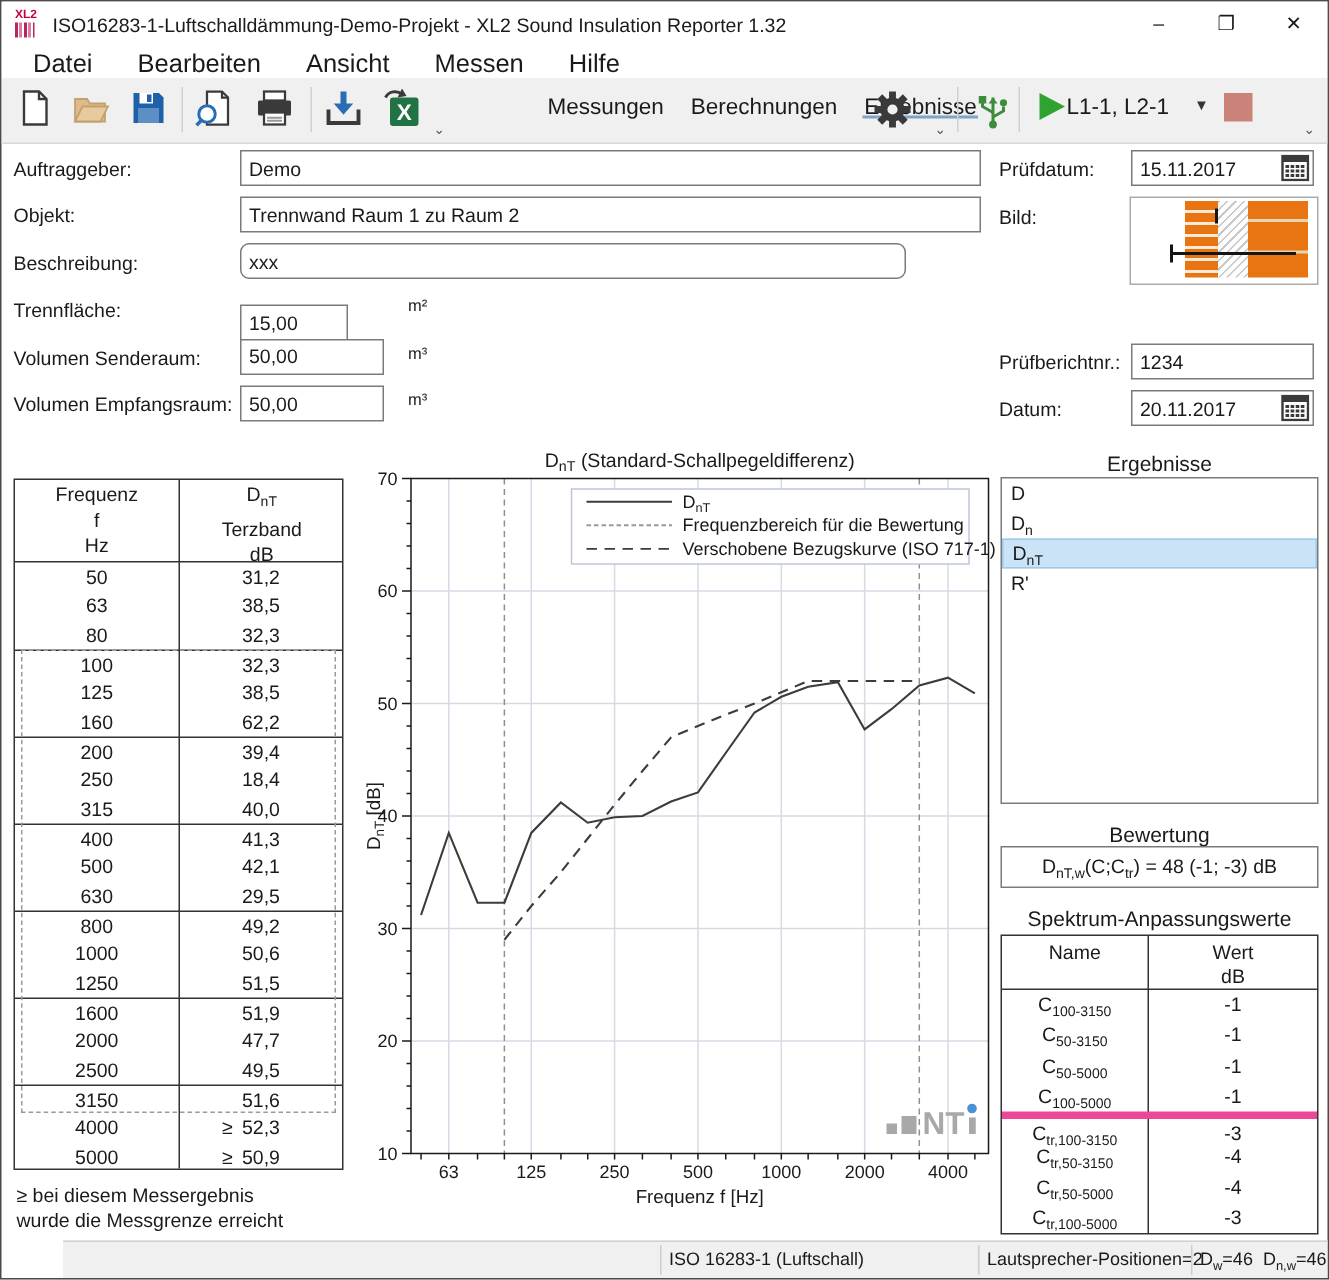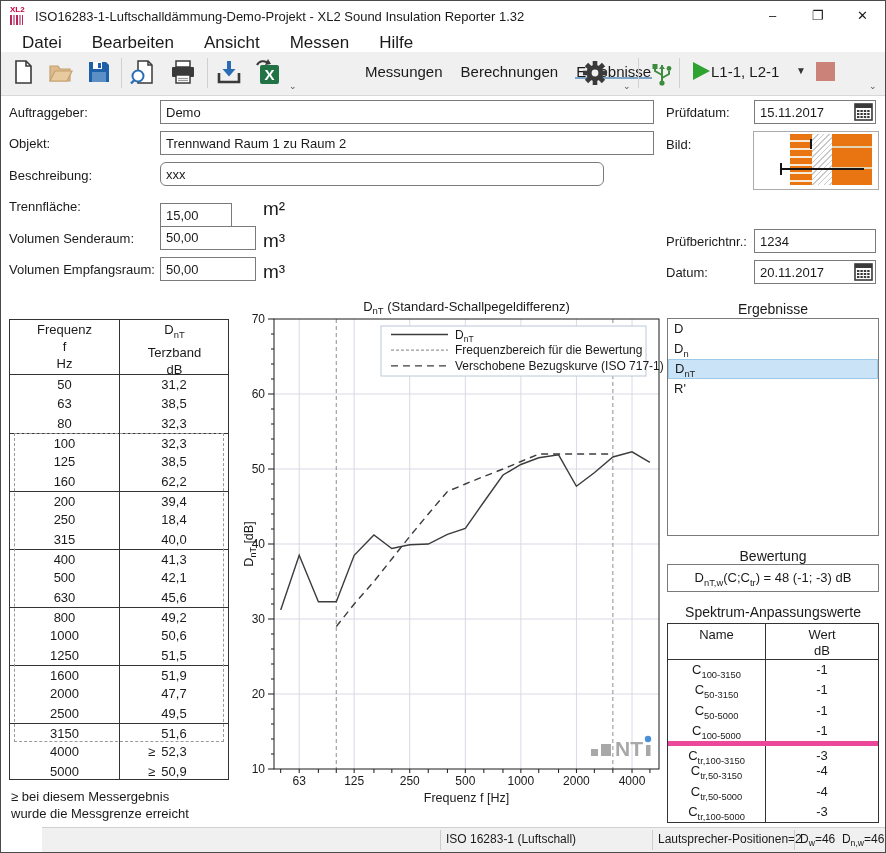--- a/index.html
+++ b/index.html
@@ -28,21 +28,21 @@
   #tab-group{position:absolute;left:355px;top:0;height:43px;}
   .tab{display:inline-block;font-size:15px;padding:11px 9px 0 9px;height:32px;box-sizing:border-box;position:relative;}
   .tab.active::after{content:"";position:absolute;left:8px;right:8px;bottom:5px;height:2px;background:#7ba6c9;}
   #meas-selector{position:absolute;left:710px;top:11px;font-size:15px;white-space:nowrap;}
   #meas-caret{position:absolute;left:795px;top:13px;font-size:10px;color:#333;}
   #stop-btn{position:absolute;left:815px;top:10px;width:19px;height:19px;background:#cb8379;}
   
   .flabel{position:absolute;font-size:13px;white-space:nowrap;}
   .finput{position:absolute;height:24px;border:1px solid #7a7a7a;background:#fff;font-size:13px;
           font-family:"Liberation Sans",sans-serif;padding:0 5px;box-sizing:border-box;color:#1a1a1a;}
-  .funit{position:absolute;font-size:19px;}
+  .funit{position:absolute;font-size:11px;margin-left:9px;}
   .date-wrap{position:absolute;width:122px;height:24px;border:1px solid #7a7a7a;background:#fff;box-sizing:border-box;}
   .date-wrap input{position:absolute;left:0;top:0;width:92px;height:22px;border:none;font-size:13px;
           font-family:"Liberation Sans",sans-serif;padding:0 0 0 5px;background:transparent;color:#1a1a1a;}
   .cal-ico{position:absolute;right:2px;top:2px;}
   
   #bild-box{position:absolute;left:752px;top:130px;width:124px;height:57px;border:1px solid #ababab;background:#fff;}
   #bild-left{position:absolute;left:36px;top:2px;width:22px;height:51px;background:
      repeating-linear-gradient(to bottom,#e87511 0 6px,#f7ead7 6px 8px);}
   #bild-hatch{position:absolute;left:58px;top:2px;width:20px;height:51px;background:
      repeating-linear-gradient(135deg,#c9c9c9 0 1px,transparent 1px 4px),#fdfdfd;}
@@ -338,21 +338,21 @@
         <div class="frow gtop">
           <span class="fcell-f">400</span>
           <span class="fcell-v">41,3</span>
         </div>
         <div class="frow">
           <span class="fcell-f">500</span>
           <span class="fcell-v">42,1</span>
         </div>
         <div class="frow">
           <span class="fcell-f">630</span>
-          <span class="fcell-v">45,6</span>
+          <span class="fcell-v">29,5</span>
         </div>
         <div class="frow gtop">
           <span class="fcell-f">800</span>
           <span class="fcell-v">49,2</span>
         </div>
         <div class="frow">
           <span class="fcell-f">1000</span>
           <span class="fcell-v">50,6</span>
         </div>
         <div class="frow">

